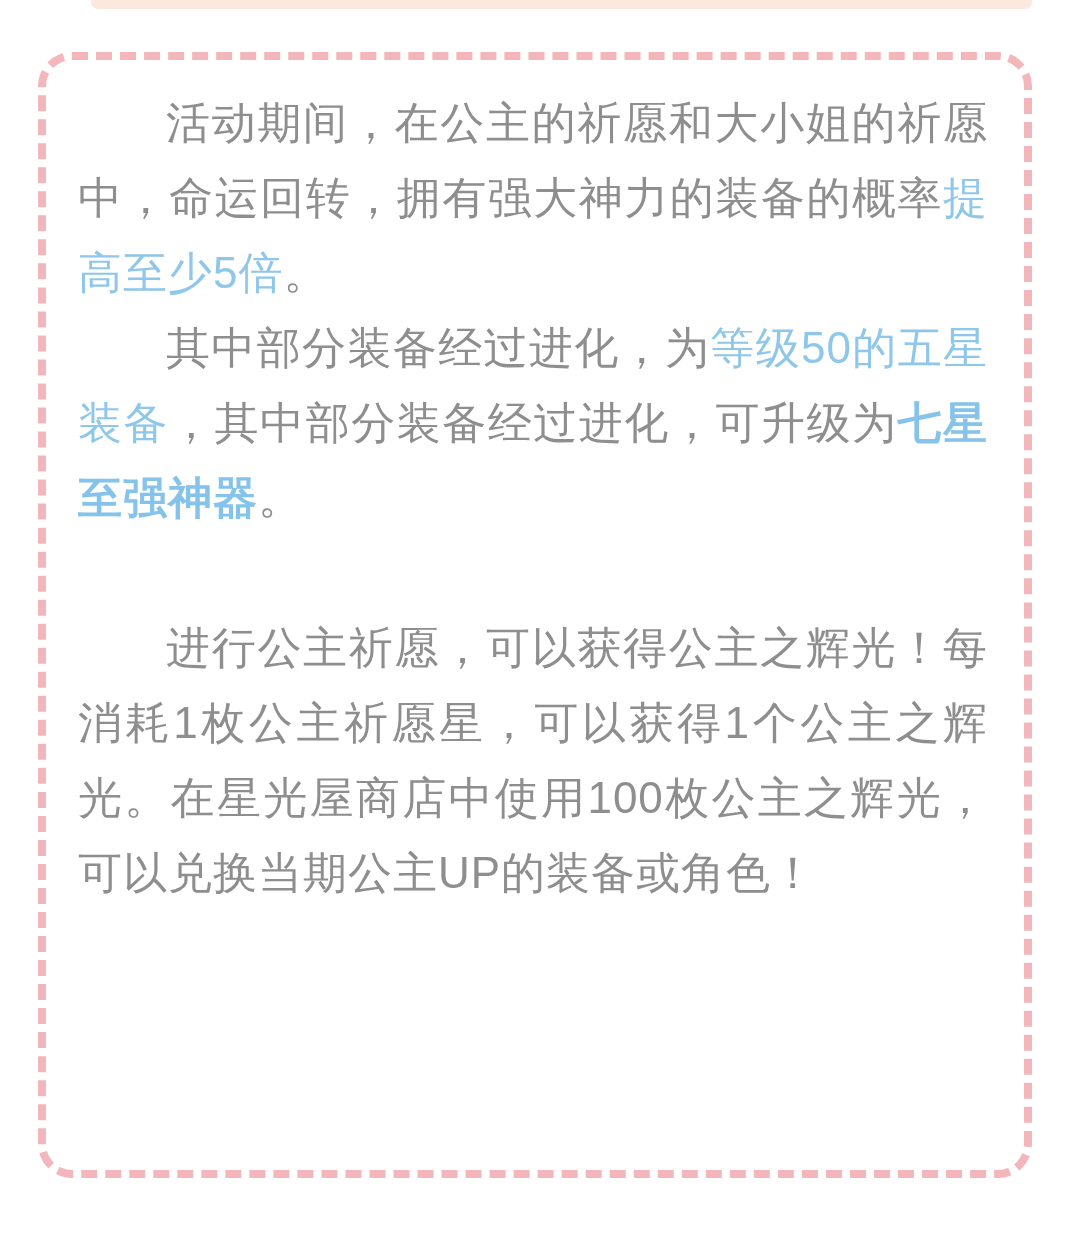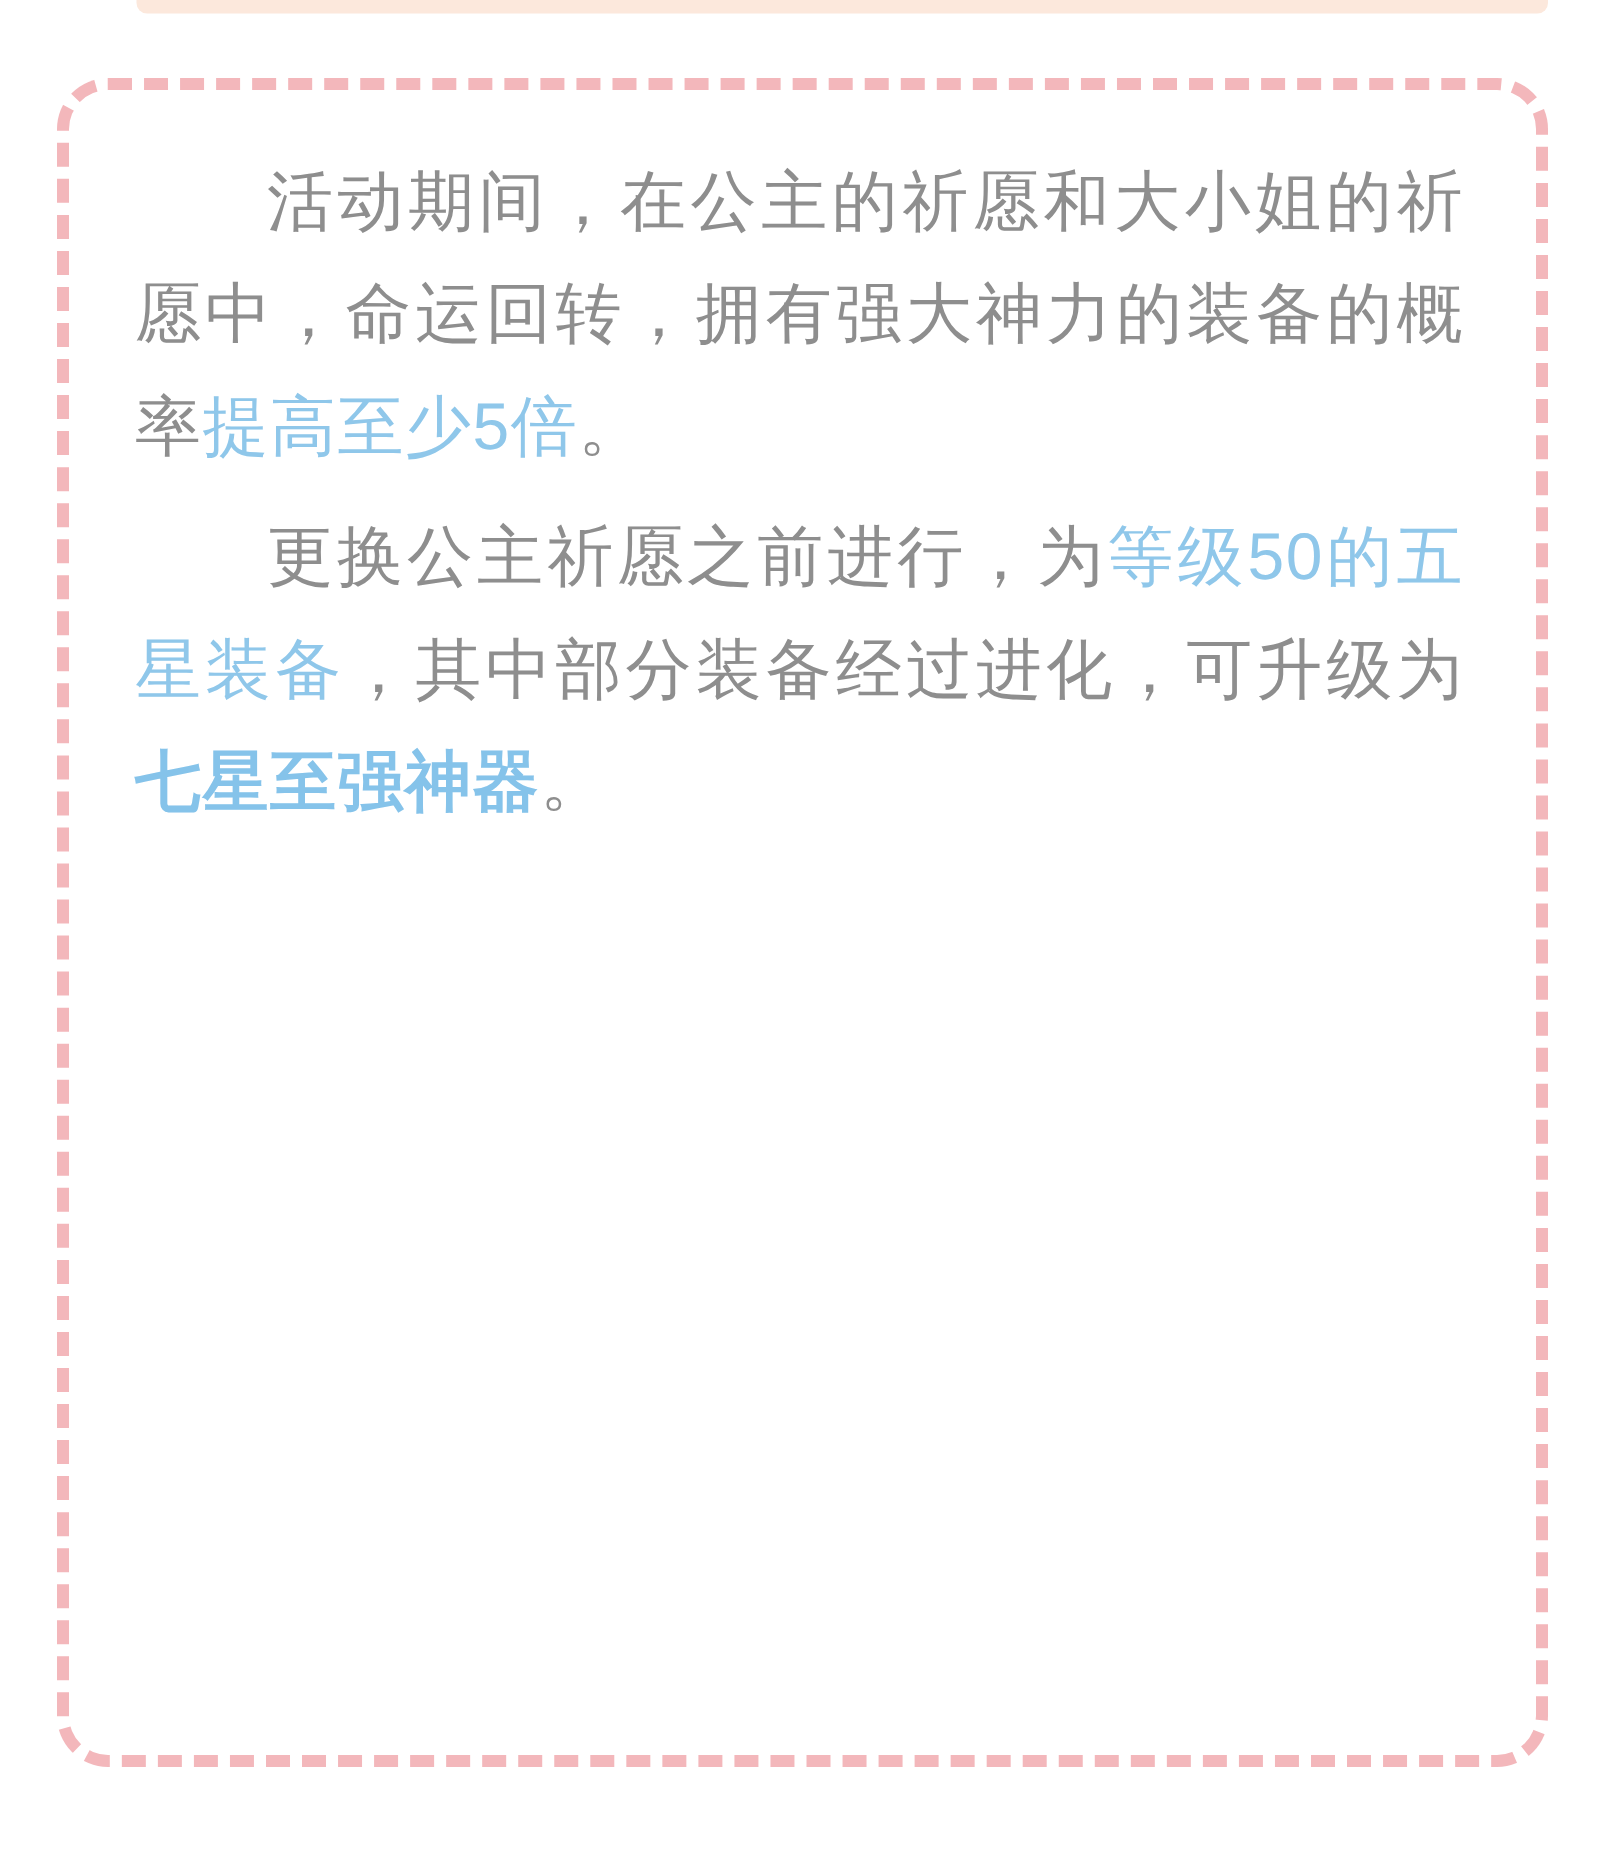--- a/index.html
+++ b/index.html
@@ -29,21 +29,21 @@
     top: 52px;
     width: 994px;
     height: 1126px;
     box-sizing: border-box;
     border: 8px dashed #f3b7bb;
     border-radius: 34px;
     padding: 25px 36px 0 32px;
     background: #ffffff;
   }
   .notice-box p {
-    margin: 12px;
+    margin: 0;
     font-size: 44px;
     line-height: 75px;
     color: #8e8e8e;
     text-align: justify;
     text-indent: 2em;
     letter-spacing: 1px;
   }
   .hl-blue {
     color: #8fc7ea;
   }
@@ -63,20 +63,23 @@
 
 <div class="top-banner"></div>
 
 <div class="notice-box">
 
   <p>
     <span>活动期间，在公主的祈愿和大小姐的祈愿中，命运回转，拥有强大神力的装备的概率</span><span class="hl-blue">提高至少5倍</span><span>。</span>
   </p>
 
   <p>
-    <span>更换公主祈愿之前进行，为</span><span class="hl-blue">等级50的五星装备</span><span>，其中部分装备经过进化，可升级为</span><span class="hl-blue-bold">七星至强神器</span><span>。</span>
+    <span>其中部分装备经过进化，为</span><span class="hl-blue">等级50的五星装备</span><span>，其中部分装备经过进化，可升级为</span><span class="hl-blue-bold">七星至强神器</span><span>。</span>
   </p>
 
   <div class="blank-line"></div>
 
+  <p>
+    <span>进行公主祈愿，可以获得公主之辉光！每消耗1枚公主祈愿星，可以获得1个公主之辉光。在星光屋商店中使用100枚公主之辉光，可以兑换当期公主UP的装备或角色！</span>
+  </p>
 
 
 </div>
 
 </body></html>

